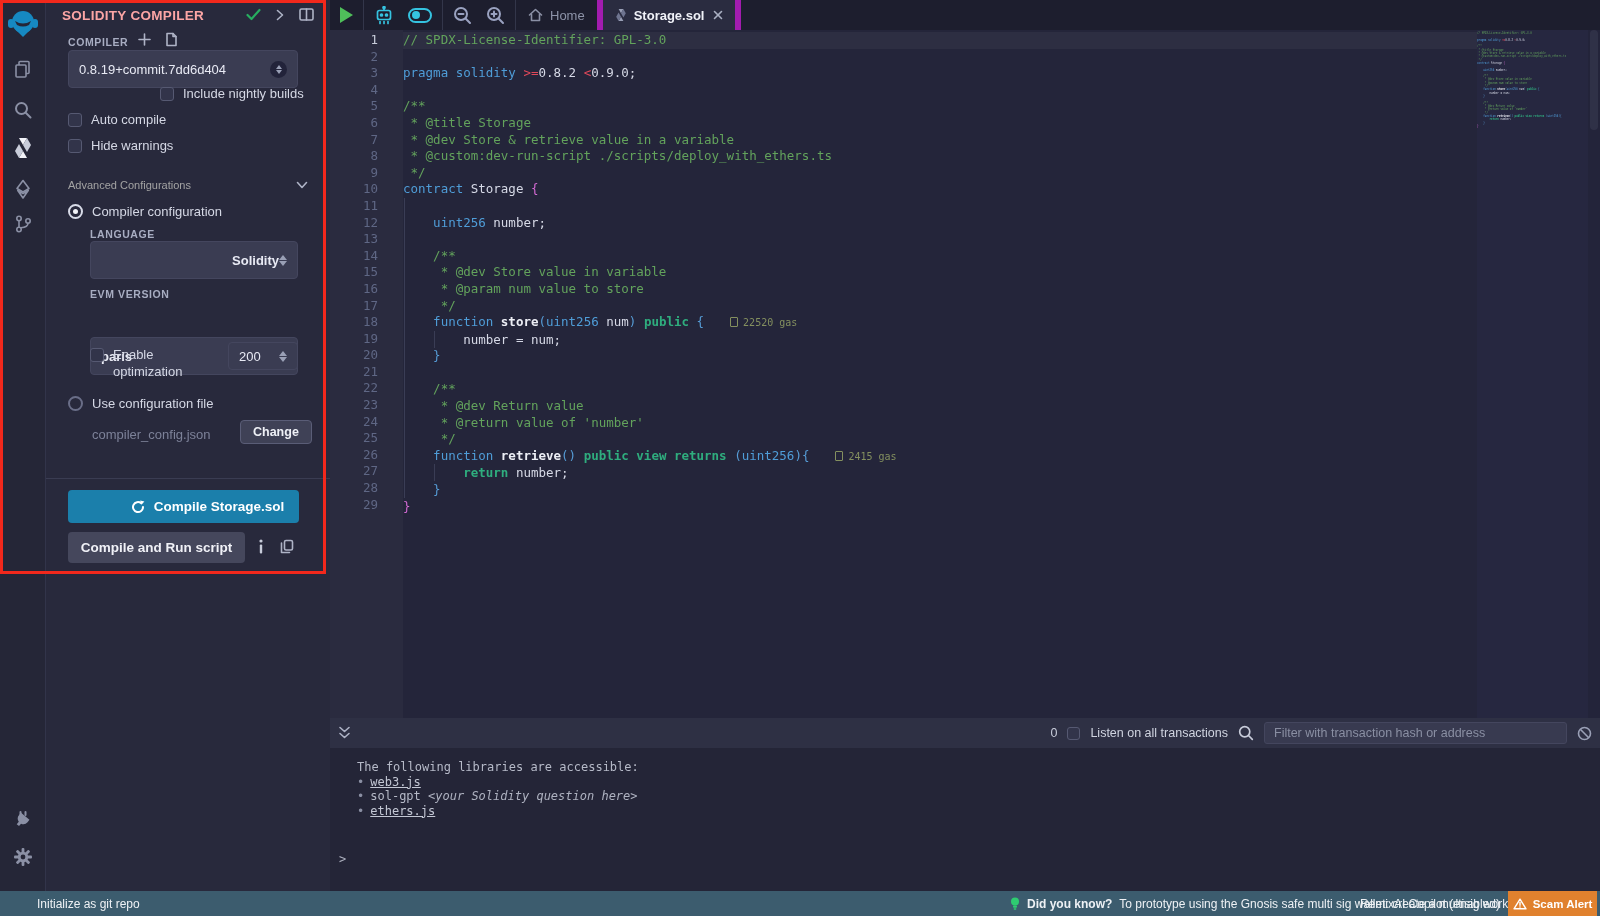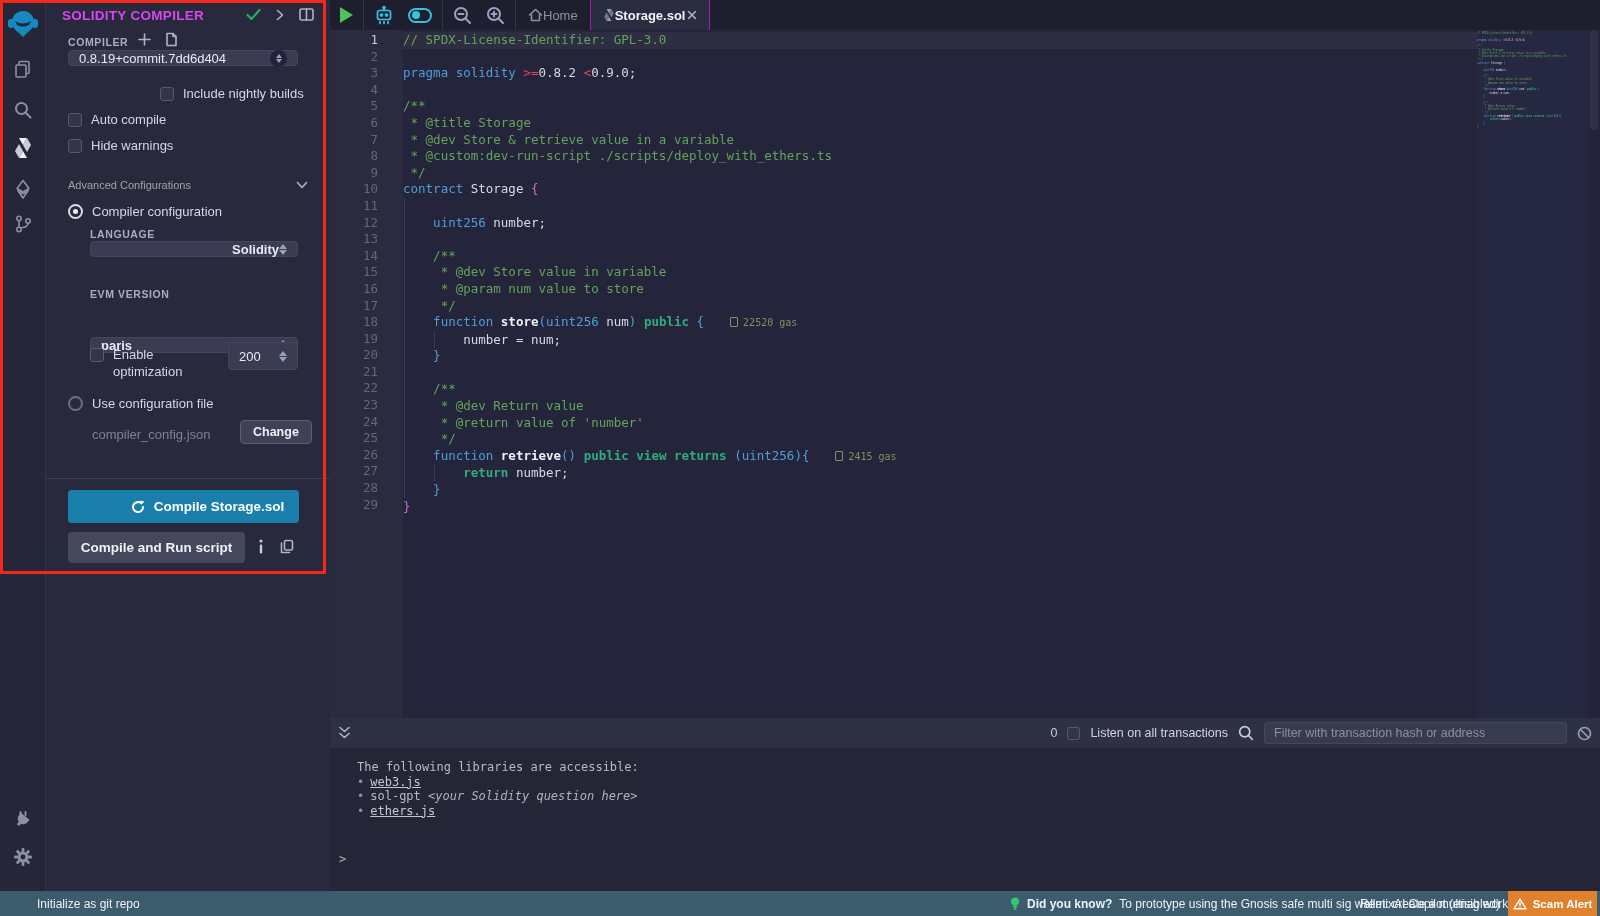--- a/index.html
+++ b/index.html
@@ -9,23 +9,23 @@
 
   
   #iconbar { position:absolute; left:0; top:0; width:46px; height:891px; background:#252637; border-right:1px solid #32344a; z-index:3; }
   .ib-item { position:absolute; left:0; width:46px; height:34px; display:flex; align-items:center; justify-content:center; }
   .ib-item svg { display:block; }
   .active-indicator { position:absolute; left:0; top:131px; width:3px; height:34px; background:#35b1d8; border-radius:0 2px 2px 0; }
 
   
   #sidepanel { position:absolute; left:46px; top:0; width:284px; height:891px; background:#28293c; z-index:2; }
   .sp-abs { position:absolute; }
-  .panel-title { font-size:13.5px; font-weight:bold; letter-spacing:.3px; color:#d946ef; }
+  .panel-title { font-size:13.5px; font-weight:bold; letter-spacing:.3px; color:#fca5a5; }
   .sec-label { font-size:10.5px; font-weight:bold; letter-spacing:.6px; color:#a8adc2; }
-  .sel { background:#3a3c52; border:1px solid #44465e; border-radius:4px; color:#e8eaf4; display:flex; align-items:center; padding:0 10px; font-size:13px; height:16px; justify-content:space-between; }
+  .sel { background:#3a3c52; border:1px solid #44465e; border-radius:4px; color:#e8eaf4; display:flex; align-items:center; padding:0 10px; font-size:13px; height:38px; justify-content:space-between; }
   .carets { display:flex; flex-direction:column; gap:1px; align-items:center; }
   .caret-up { width:0;height:0;border-left:4px solid transparent;border-right:4px solid transparent;border-bottom:5px solid #9aa0b6; }
   .caret-dn { width:0;height:0;border-left:4px solid transparent;border-right:4px solid transparent;border-top:5px solid #9aa0b6; }
   .chk { width:14px; height:14px; background:#32344a; border:1px solid #565972; border-radius:3px; flex:0 0 auto; }
   .radio { width:15px; height:15px; border-radius:50%; border:2px solid #6a6e88; background:transparent; position:relative; flex:0 0 auto; }
   .radio.sel-on { border-color:#d8dbe8; }
   .radio.sel-on::after { content:""; position:absolute; left:3px; top:3px; width:5px; height:5px; border-radius:50%; background:#f2f3f8; }
   .row { display:flex; align-items:center; gap:9px; }
   .lbl { font-size:13px; color:#d5d8e5; }
   .btn-blue { background:#1b7fab; color:#fff; border:none; border-radius:4px; font-size:13.5px; font-weight:bold; display:flex; align-items:center; justify-content:center; gap:9px; cursor:pointer;padding-left:48px; }
@@ -34,21 +34,21 @@
   .divider { position:absolute; left:0; width:284px; height:1px; background:#3a3c52; }
   #redbox { position:absolute; left:0; top:0; width:326px; height:574px; border:3px solid #f2281c; z-index:10; pointer-events:none; }
 
   
   #main { position:absolute; left:330px; top:0; width:1270px; height:891px; }
   #tabbar { position:absolute; left:0; top:0; width:1270px; height:30px; background:#1d1e2e; display:flex; align-items:stretch; }
   .tb-seg { display:flex; align-items:center; padding:0 10px; gap:14px; border-right:1px solid #33364a; }
   .play { width:0;height:0;border-top:8px solid transparent;border-bottom:8px solid transparent;border-left:13px solid #4fbf5a; }
   .toggle { width:24px; height:15px; border:2px solid #35c3e0; border-radius:8px; position:relative; }
   .toggle::after { content:""; position:absolute; left:2px; top:1.5px; width:8px; height:8px; border-radius:50%; background:#35c3e0; }
-  .tab { display:flex; align-items:center; padding:0 12px; color:#8d93a8; font-size:13px; border-right:1px solid #a21caf; }
+  .tab { display:flex; align-items:center; gap:7px; padding:0 12px; color:#8d93a8; font-size:13px; border-right:6px solid #a21caf; }
   .tab.active { background:#2a2c40; color:#f0f2f8; font-weight:bold; }
   .tab-close { color:#aab0c2; font-size:14px; margin-left:2px; cursor:pointer; }
 
   
   #editor { position:absolute; left:0; top:30px; width:1270px; height:688px; background:#24253a; overflow:hidden; }
   #gutter { position:absolute; left:0; top:0; width:73px; height:688px; background:#2a2b3f; }
   #linenums { position:absolute; top:2px; right:25px; text-align:right; font-family:"DejaVu Sans Mono", monospace; font-size:12.5px; line-height:16.6px; color:#5f6785; }
   #linenums .cur { color:#c8ccda; }
   #curline { position:absolute; left:73px; right:0; top:2px; height:16.6px; background:rgba(255,255,255,0.045); }
   #code { position:absolute; left:73px; top:2px; font-family:"DejaVu Sans Mono", monospace; font-size:12.5px; line-height:16.6px; white-space:pre; }

